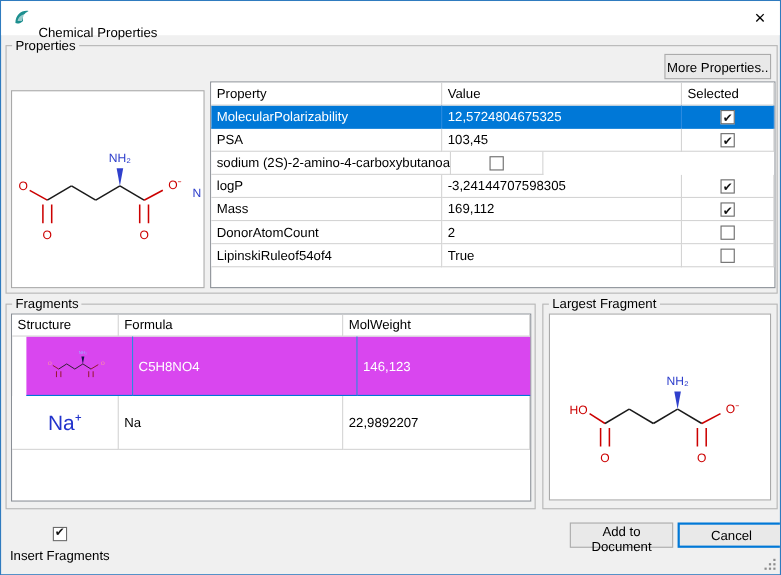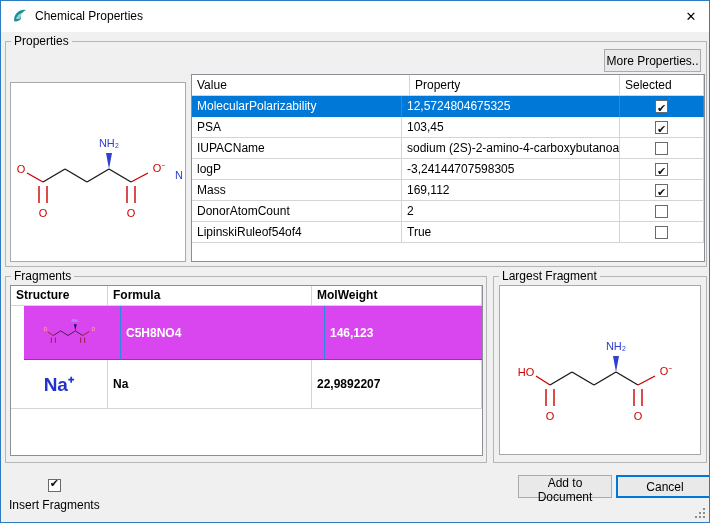--- a/index.html
+++ b/index.html
@@ -5,21 +5,21 @@
   * { box-sizing: border-box; margin: 0; padding: 0; }
   html, body { width: 710px; height: 523px; font-family: "Liberation Sans", sans-serif; }
   .dialog {
     position: relative; width: 710px; height: 523px;
     background: #f0f0f0; border: 1px solid #2f7bbf; overflow: hidden;
     font-size: 12px; color: #000;
   }
   
   .titlebar { position: absolute; left: 0; top: 0; width: 100%; height: 31px; background: #ffffff; }
   .app-icon { position: absolute; left: 10px; top: 6px; }
-  .title { position: absolute; left: 34px; top: 0; line-height: 30px; font-size: 12px; }
+  .title { position: absolute; left: 34px; top: 14px; line-height: 30px; font-size: 12px; }
   .close-btn { position: absolute; right: 0; top: 0; width: 36px; height: 30px;
     display: flex; align-items: center; justify-content: center; font-size: 13px; }
   
   .group { position: absolute; border: 1px solid #b5b5b5; }
   .group-label { position: absolute; top: -8px; left: 5px; background: #f0f0f0; padding: 0 3px; font-size: 12px; }
   .props-group   { left: 4px;   top: 40px;  width: 702px; height: 226px; }
   .frag-group    { left: 4px;   top: 275px; width: 482px; height: 187px; }
   .largest-group { left: 492px; top: 275px; width: 214px; height: 187px; }
   
   .btn {
@@ -47,21 +47,21 @@
   .selected-row { background: #0078d7; }
   .selected-row .pt-cell { color: #fff; border-right-color: #2a8ae0; border-bottom-color: #0078d7; }
   
   .checkbox { width: 13px; height: 13px; background: #fff; border: 1px solid #6a6a6a;
     position: relative; display: inline-block; flex: none; }
   .checkbox[data-checked="true"]::after { content: "✔"; position: absolute; left: 1px; top: -3px;
     font-size: 11px; color: #111; }
   
   .frag-table { position: absolute; left: 4px; top: 8px; width: 473px; height: 171px;
     background: #fff; border: 1px solid #8a8f96; overflow: hidden; font-size: 12px; }
-  .ft-row { display: flex; width: 100%; background: #fff; font-weight: bold; }
+  .ft-row { display: flex; width: 100%; background: #fff; }
   .ft-header { height: 20px; }
   .ft-header .ft-cell { line-height: 19px; }
   .ft-r1 { height: 54px; }
   .ft-r2 { height: 49px; }
   .ft-cell { border-right: 1px solid #d4d4d4; border-bottom: 1px solid #d4d4d4;
     padding-left: 5px; display: flex; align-items: center; white-space: nowrap; overflow: hidden; }
   .fc-s { width: 97px; } .fc-f { width: 204px; } .fc-w { flex: 1; }
   .ft-row.selected-row { background: #d946ef; margin-left: 13px; }
   .ft-row.selected-row .ft-cell { color: #fff; border-right-color: #2a8ae0; border-bottom-color: #0078d7; }
   .struct-cell { padding: 16px; }
@@ -107,40 +107,39 @@
         <line x1="124" y1="103" x2="124" y2="120" stroke="#cc0000" stroke-width="1.4"></line>
         <text x="120" y="134" font-size="11" text-anchor="middle" class="red-t">O</text>
         <line x1="120" y1="99" x2="137" y2="90" stroke="#cc0000" stroke-width="1.4"></line>
         <text x="148" y="89" font-size="11" text-anchor="middle" class="red-t">O⁻</text>
         <text x="168" y="96" font-size="11" text-anchor="middle" class="blue-t">N</text>
       </svg>
     </div>
 
     <div class="prop-table">
       <div class="pt-row">
+        <div class="pt-cell col-p">Property</div>
         <div class="pt-cell col-v">Value</div>
-        <div class="pt-cell col-p">Property</div>
         <div class="pt-cell col-s">Selected</div>
       </div>
       <div class="pt-row selected-row">
         <div class="pt-cell col-p">MolecularPolarizability</div>
         <div class="pt-cell col-v">12,5724804675325</div>
         <div class="pt-cell col-s cell-check">
           <span class="checkbox" data-checked="true"></span>
         </div>
       </div>
       <div class="pt-row">
         <div class="pt-cell col-p">PSA</div>
         <div class="pt-cell col-v">103,45</div>
         <div class="pt-cell col-s cell-check">
           <span class="checkbox" data-checked="true"></span>
         </div>
       </div>
       <div class="pt-row">
-        <div class="pt-cell col-p">IUPACName</div>
         <div class="pt-cell col-v">sodium (2S)-2-amino-4-carboxybutanoate</div>
         <div class="pt-cell col-s cell-check">
           <span class="checkbox" data-checked="false"></span>
         </div>
       </div>
       <div class="pt-row">
         <div class="pt-cell col-p">logP</div>
         <div class="pt-cell col-v">-3,24144707598305</div>
         <div class="pt-cell col-s cell-check">
           <span class="checkbox" data-checked="true"></span>

